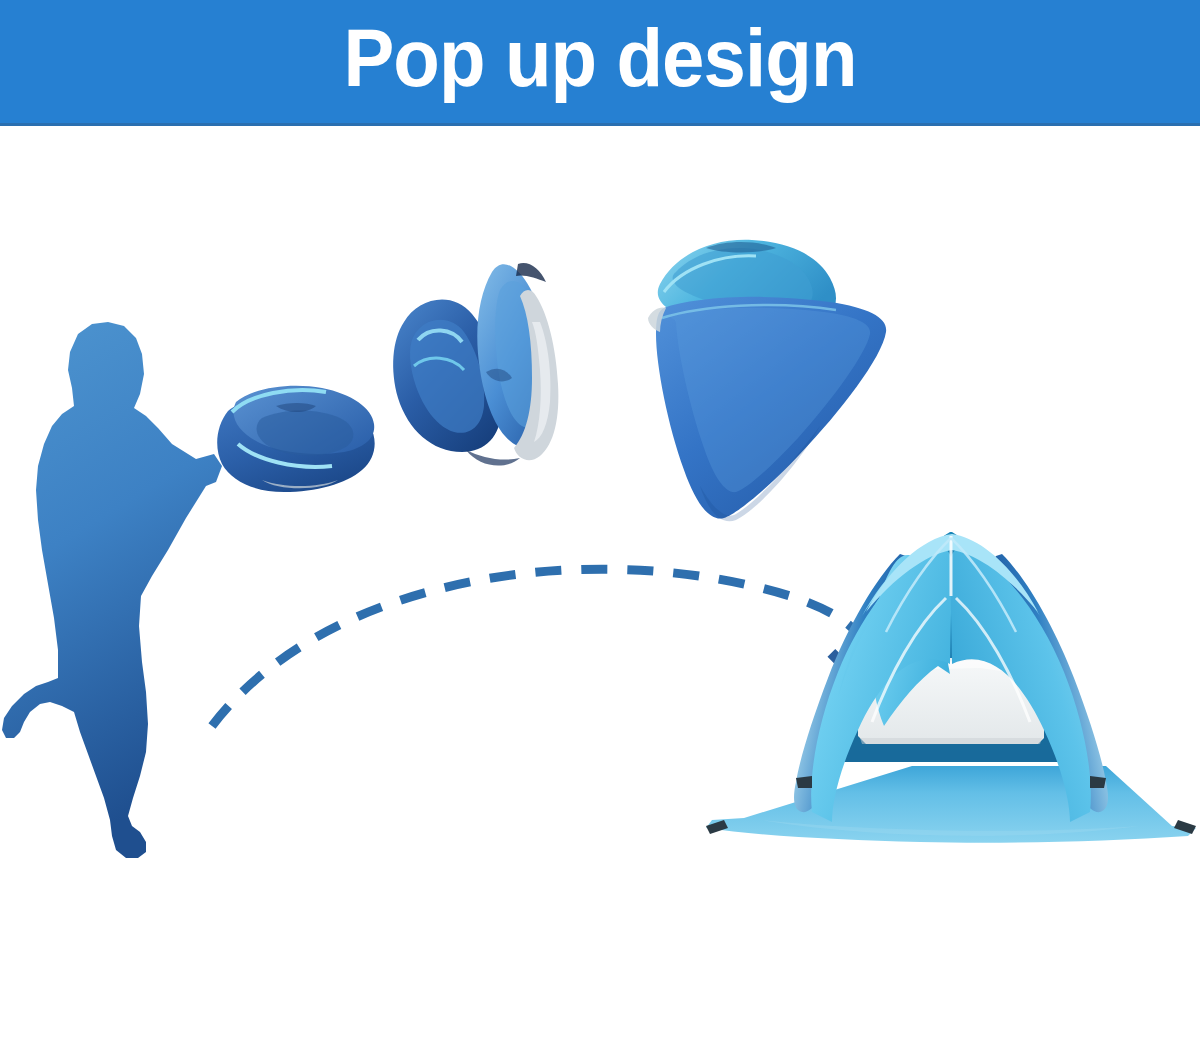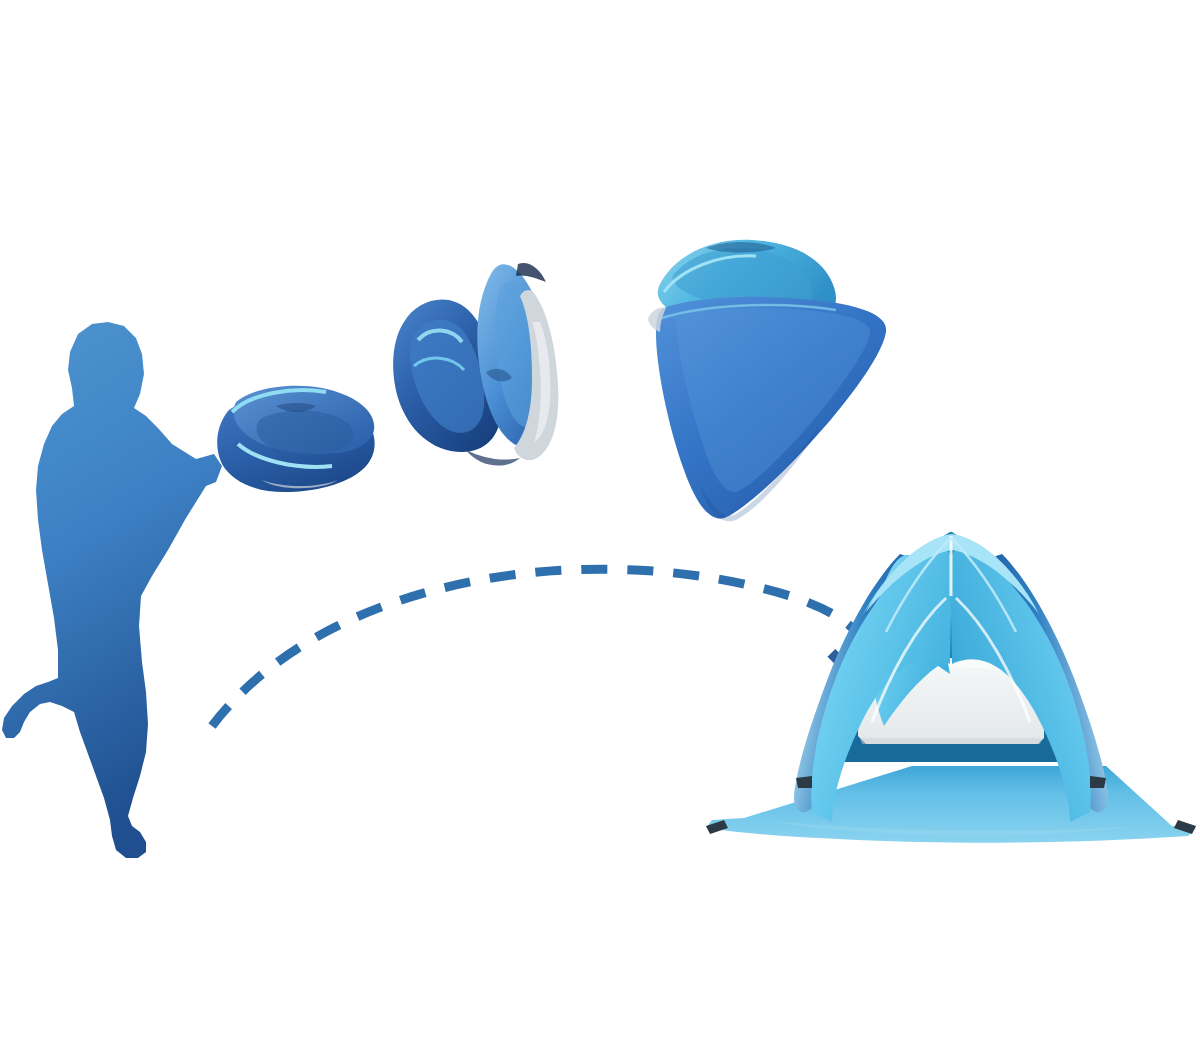--- a/index.html
+++ b/index.html
@@ -64,20 +64,23 @@
     top: 0;
     width: 1200px;
     height: 933px;
   }
 </style>
 </head>
 <body>
 
 <div id="page">
 
+  <div class="header-banner">
+    <div class="header-title">Pop up design</div>
+  </div>
 
   <div class="stage">
 
     <svg class="layer" viewBox="0 0 1200 933" xmlns="http://www.w3.org/2000/svg">
       <defs>
 
         <linearGradient id="gPerson" x1="0" y1="0" x2="0.25" y2="1">
           <stop offset="0%" stop-color="#4e95d0"></stop>
           <stop offset="45%" stop-color="#3d81c4"></stop>
           <stop offset="100%" stop-color="#1f4f8f"></stop>

